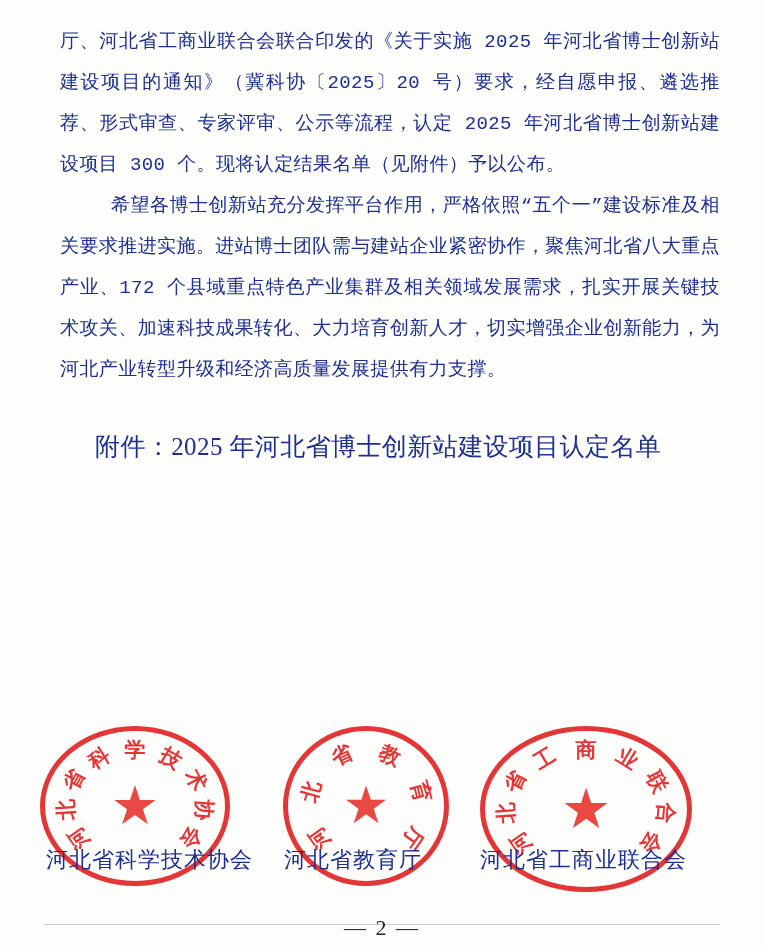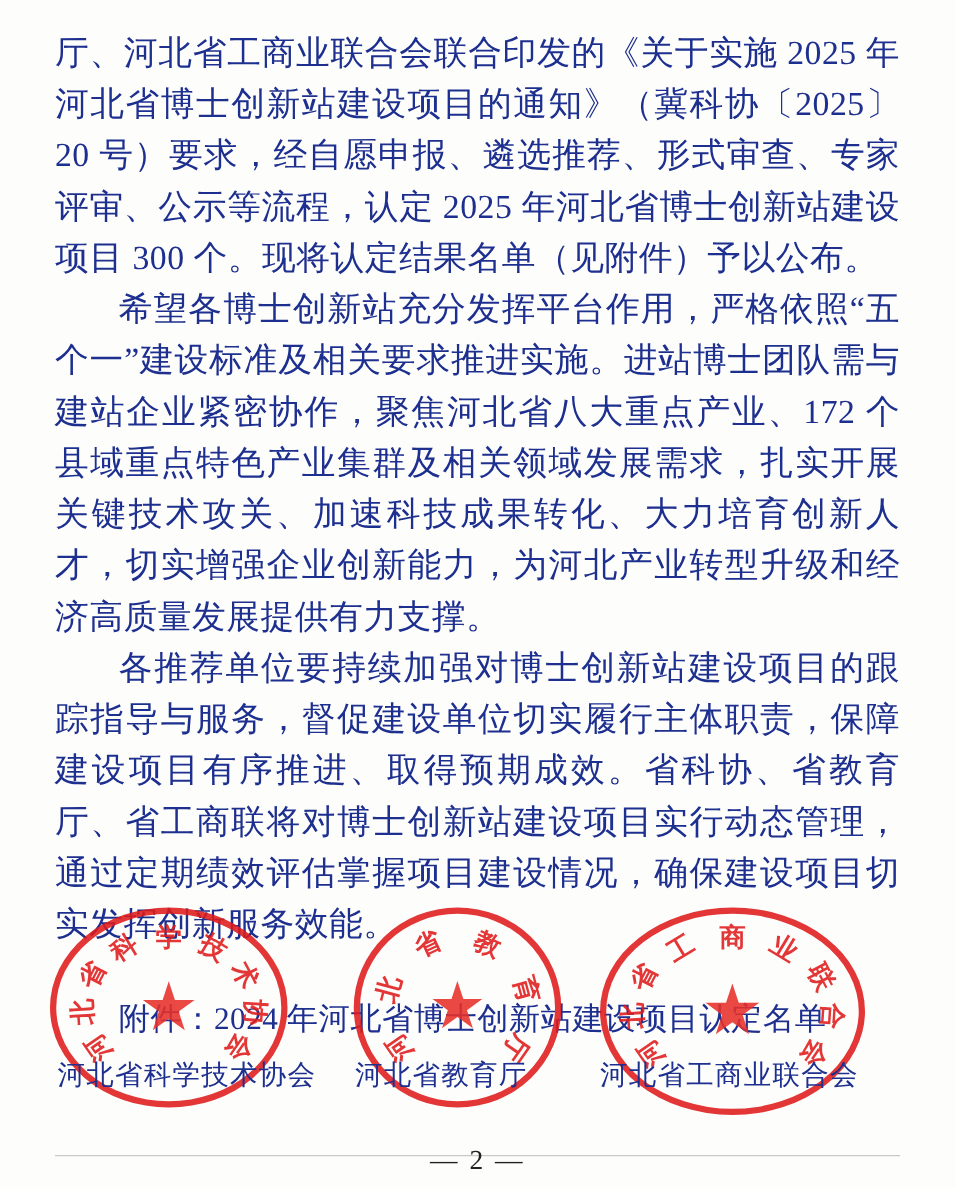--- a/index.html
+++ b/index.html
@@ -23,27 +23,27 @@
 
   .doc-body {
     position: absolute;
     left: 44px;
     top: 22px;
     width: 676px;
   }
 
   .para {
     color: #1d2f8f;
-    font-size: 27px;
+    font-size: 19px;
     line-height: 41px;
     letter-spacing: 0.4px;
     text-align: justify;
     text-justify: inter-ideograph;
-    margin: 0 0 0 0;
-    font-family: Liberation Serif, serif;
+    margin: 0 0 0 16px;
+    font-family: Liberation Mono, monospace;
   }
   .para.indent {
     text-indent: 51px;
   }
   .para + .para {
     margin-top: 0px;
   }
 
   .attach {
     color: #1d2f8f;
@@ -140,22 +140,21 @@
   }
 </style>
 </head>
 <body>
 
 <div id="page">
 
   <div class="doc-body">
     <p class="para">厅、河北省工商业联合会联合印发的《关于实施 2025 年河北省博士创新站建设项目的通知》（冀科协〔2025〕20 号）要求，经自愿申报、遴选推荐、形式审查、专家评审、公示等流程，认定 2025 年河北省博士创新站建设项目 300 个。现将认定结果名单（见附件）予以公布。</p>
     <p class="para indent">希望各博士创新站充分发挥平台作用，严格依照“五个一”建设标准及相关要求推进实施。进站博士团队需与建站企业紧密协作，聚焦河北省八大重点产业、172 个县域重点特色产业集群及相关领域发展需求，扎实开展关键技术攻关、加速科技成果转化、大力培育创新人才，切实增强企业创新能力，为河北产业转型升级和经济高质量发展提供有力支撑。</p>
-    <p class="para indent">各推荐单位要持续加强对博士创新站建设项目的跟踪指导与服务，督促建设单位切实履行主体职责，保障建设项目有序推进、取得预期成效。省科协、省教育厅、省工商联将对博士创新站建设项目实行动态管理，通过定期绩效评估掌握项目建设情况，确保建设项目切实发挥创新服务效能。</p>
-    <p class="attach">附件：2024 年河北省博士创新站建设项目认定名单</p>
+    <p class="attach">附件：2025 年河北省博士创新站建设项目认定名单</p>
   </div>
 
   <div class="seal-area">
 
     <div class="seal" id="seal1">
       <div class="seal-arc-text">
           <span style="transform: translate(-56.5215px, 32.1203px) rotate(-125deg) translate(-50%, -50%);">河</span>
           <span style="transform: translate(-68.8523px, 3.66258px) rotate(-93.75deg) translate(-50%, -50%);">北</span>
           <span style="transform: translate(-61.2037px, -25.8579px) rotate(-62.5deg) translate(-50%, -50%);">省</span>
           <span style="transform: translate(-35.7954px, -47.8751px) rotate(-31.25deg) translate(-50%, -50%);">科</span>

